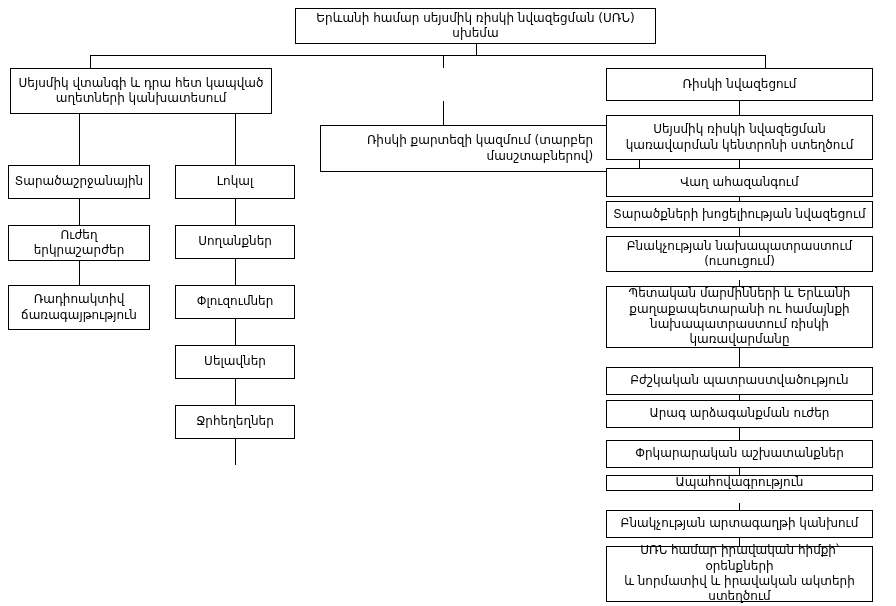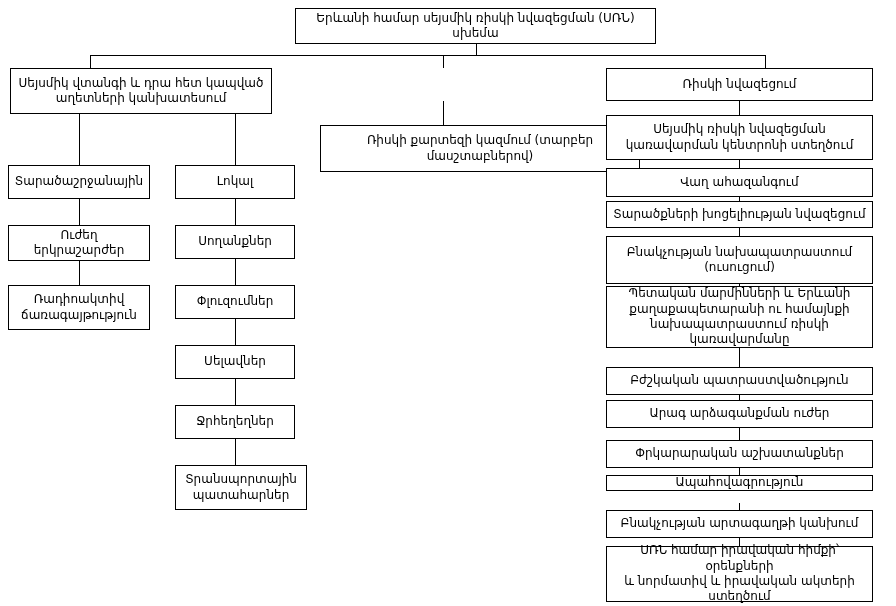--- a/index.html
+++ b/index.html
@@ -88,32 +88,30 @@
   <div class="node" style="left:8px; top:225px; width:142px; height:36px;">Ուժեղ
 երկրաշարժեր</div>
   <div class="node" style="left:8px; top:285px; width:142px; height:45px;">Ռադիոակտիվ
 ճառագայթություն</div>
 
   <div class="node" style="left:175px; top:165px; width:120px; height:34px;text-align:center;">Լոկալ</div>
   <div class="node" style="left:175px; top:225px; width:120px; height:34px;">Սողանքներ</div>
   <div class="node" style="left:175px; top:285px; width:120px; height:34px;">Փլուզումներ</div>
   <div class="node" style="left:175px; top:345px; width:120px; height:34px;">Սելավներ</div>
   <div class="node" style="left:175px; top:405px; width:120px; height:34px;">Ջրհեղեղներ</div>
-  <div class="node" style="left:175px; top:465px; width:132px; height:45px;">Տրանսպորտային
-պատահարներ</div>
 
-  <div class="node" style="left:320px; top:125px; width:320px; height:47px;">Ռիսկի քարտեզի կազմում (տարբեր
+  <div class="node" style="left:320px; top:125px; width:320px; height:47px;text-align:right;">Ռիսկի քարտեզի կազմում (տարբեր
 մասշտաբներով)</div>
 
   <div class="node" style="left:606px; top:68px; width:267px; height:33px;">Ռիսկի նվազեցում</div>
   <div class="node" style="left:606px; top:115px; width:267px; height:45px;">Սեյսմիկ ռիսկի նվազեցման
 կառավարման կենտրոնի ստեղծում</div>
   <div class="node" style="left:606px; top:168px; width:267px; height:29px;text-align:center;">Վաղ ահազանգում</div>
   <div class="node" style="left:606px; top:201px; width:267px; height:27px;">Տարածքների խոցելիության նվազեցում</div>
-  <div class="node" style="left:606px; top:236px; width:267px; height:48px;">Բնակչության նախապատրաստում
+  <div class="node" style="left:606px; top:236px; width:267px; height:36px;">Բնակչության նախապատրաստում
 (ուսուցում)</div>
   <div class="node" style="left:606px; top:286px; width:267px; height:62px;">Պետական մարմինների և Երևանի
 քաղաքապետարանի ու համայնքի
 նախապատրաստում ռիսկի կառավարմանը</div>
   <div class="node" style="left:606px; top:367px; width:267px; height:28px;">Բժշկական պատրաստվածություն</div>
   <div class="node" style="left:606px; top:400px; width:267px; height:28px;">Արագ արձագանքման ուժեր</div>
   <div class="node" style="left:606px; top:440px; width:267px; height:28px;">Փրկարարական աշխատանքներ</div>
   <div class="node" style="left:606px; top:475px; width:267px; height:16px;">Ապահովագրություն</div>
   <div class="node" style="left:606px; top:510px; width:267px; height:28px;">Բնակչության արտագաղթի կանխում</div>
   <div class="node" style="left:606px; top:546px; width:267px; height:56px;">ՍՌՆ համար իրավական հիմքի՝ օրենքների

